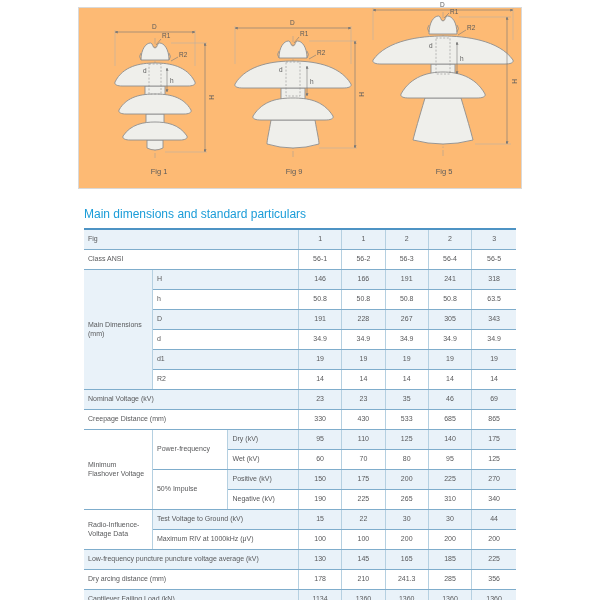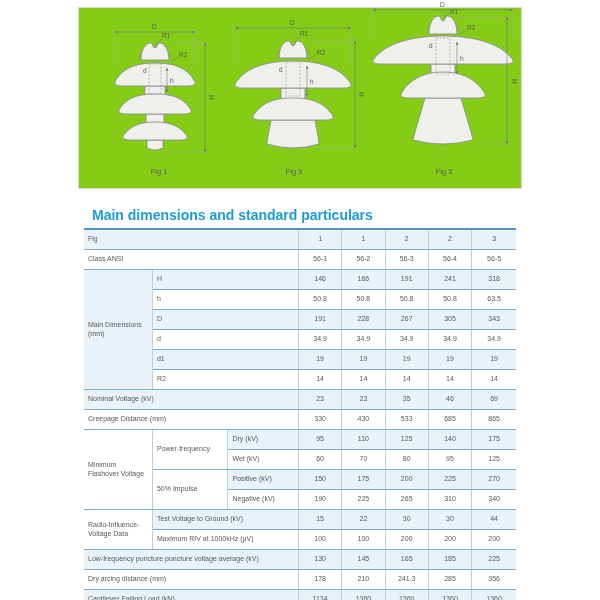--- a/index.html
+++ b/index.html
@@ -3,29 +3,29 @@
 <meta charset="utf-8">
 <style>
   html,body{margin:0;padding:0;}
   body{
     width:600px;height:600px;background:#ffffff;
     font-family:"Liberation Sans", sans-serif;color:#58595b;
     position:relative;overflow:hidden;
   }
   .figure-panel{
     position:absolute;left:78px;top:7px;width:444px;height:182px;
-    border:1px solid #d9d9d9;background:#84cc16;box-sizing:border-box;
+    border:1px solid #d9d9d9;background:#fdba74;box-sizing:border-box;
     display:flex;align-items:flex-end;justify-content:space-between;
     padding:6px 16px 12px 16px;
   }
   .fig{display:flex;flex-direction:column;align-items:center;}
   .figcap{font-size:7.5px;color:#5a5a5a;margin-top:3px;}
   .page-title{
-    position:absolute;left:92px;top:207px;
-    color:#1a9cd8;font-weight:bold;font-size:14px;
+    position:absolute;left:84px;top:207px;
+    color:#1a9cd8;font-weight:normal;font-size:12px;
   }
   table.specs{
     position:absolute;left:84px;top:228px;width:432px;
     border-collapse:collapse;table-layout:fixed;
     font-size:7px;line-height:1.25;color:#58595b;
     border-top:2px solid #4e93c4;border-bottom:2px solid #4e93c4;
   }
   table.specs td{
     border-top:1px solid #7fadcc;border-bottom:1px solid #7fadcc;
     border-left:1px solid #b5d0e1;border-right:1px solid #b5d0e1;

